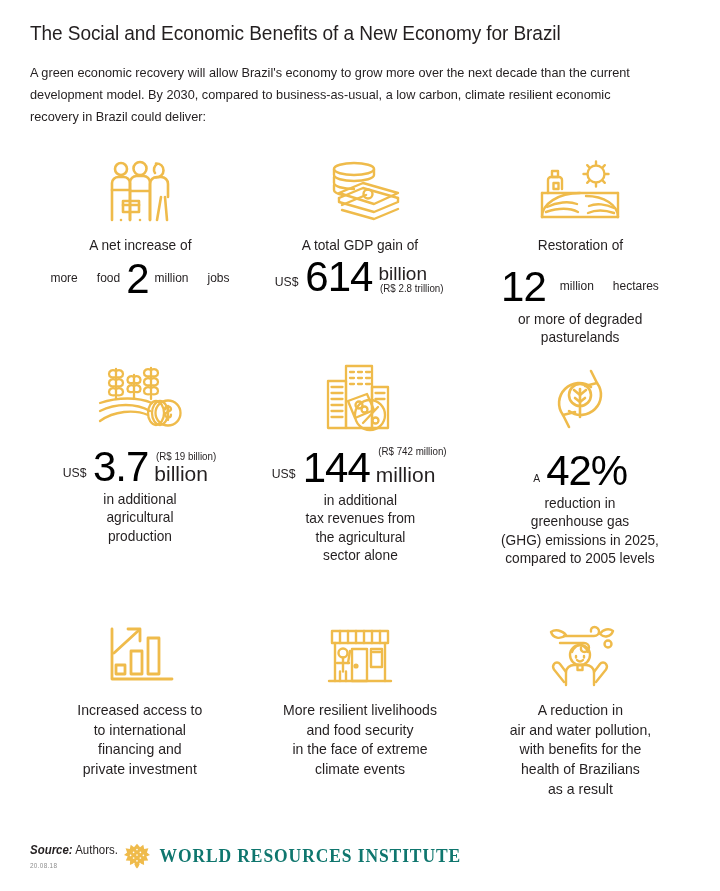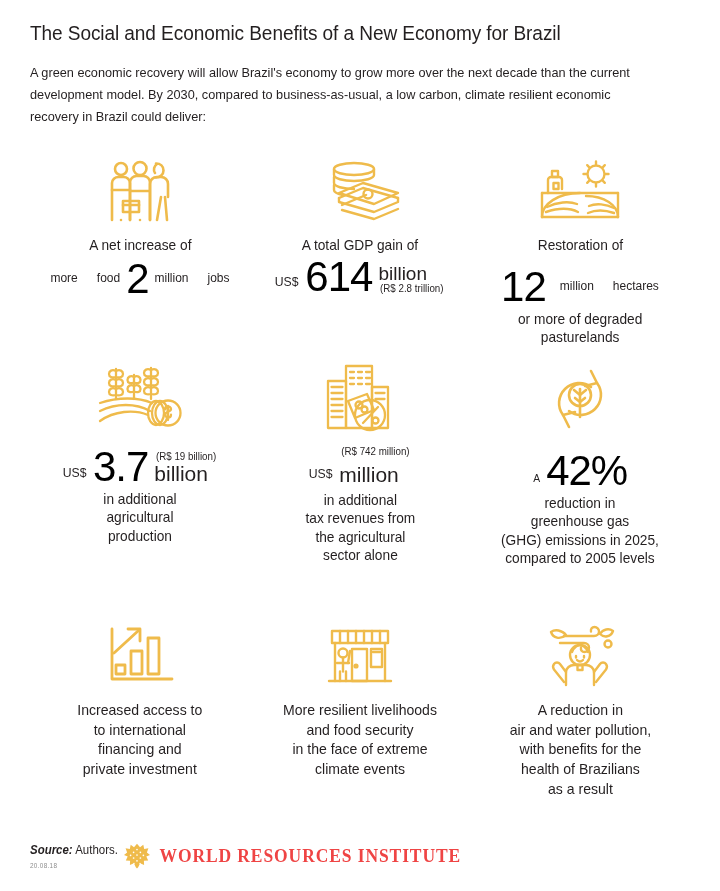--- a/index.html
+++ b/index.html
@@ -160,21 +160,21 @@
   }
   .logo {
     display: flex;
     align-items: center;
     gap: 10px;
   }
   .logo-text {
     font-family: "Liberation Serif", serif;
     font-size: 17.5px;
     letter-spacing: 0.9px;
-    color: #ef4444;
+    color: #0f766e;
     font-weight: 700;
     transform: scaleY(1.02);
   }
   svg { display: block; }
 </style>
 </head>
 <body>
 
 <div class="page">
 
@@ -324,20 +324,21 @@
           <path d="M30 38 L49 31 L56 47 L37 55 Z"></path>
           <circle cx="41" cy="42" r="3.5"></circle>
           <circle cx="52" cy="52" r="15"></circle>
           <circle cx="46.5" cy="46.5" r="3"></circle>
           <circle cx="57.5" cy="57.5" r="3"></circle>
           <path d="M60 44 L45 60"></path>
         </svg>
       </div>
       <div class="row-flex" style="align-items:flex-end; margin-top:0px;">
         <div class="small-pre" style="padding-bottom:7px;">US$</div>
+        <div class="bignum">144</div>
         <div class="num-side" style="padding-bottom:2px;gap:6px;">
           <span class="tiny-note">(R$ 742 million)</span>
           <span style="font-size:21px;line-height:1.05;">million</span>
         </div>
       </div>
       <div class="sub-lines">
         <div>in additional</div>
         <div>tax revenues from</div>
         <div>the agricultural</div>
         <div>sector alone</div>

